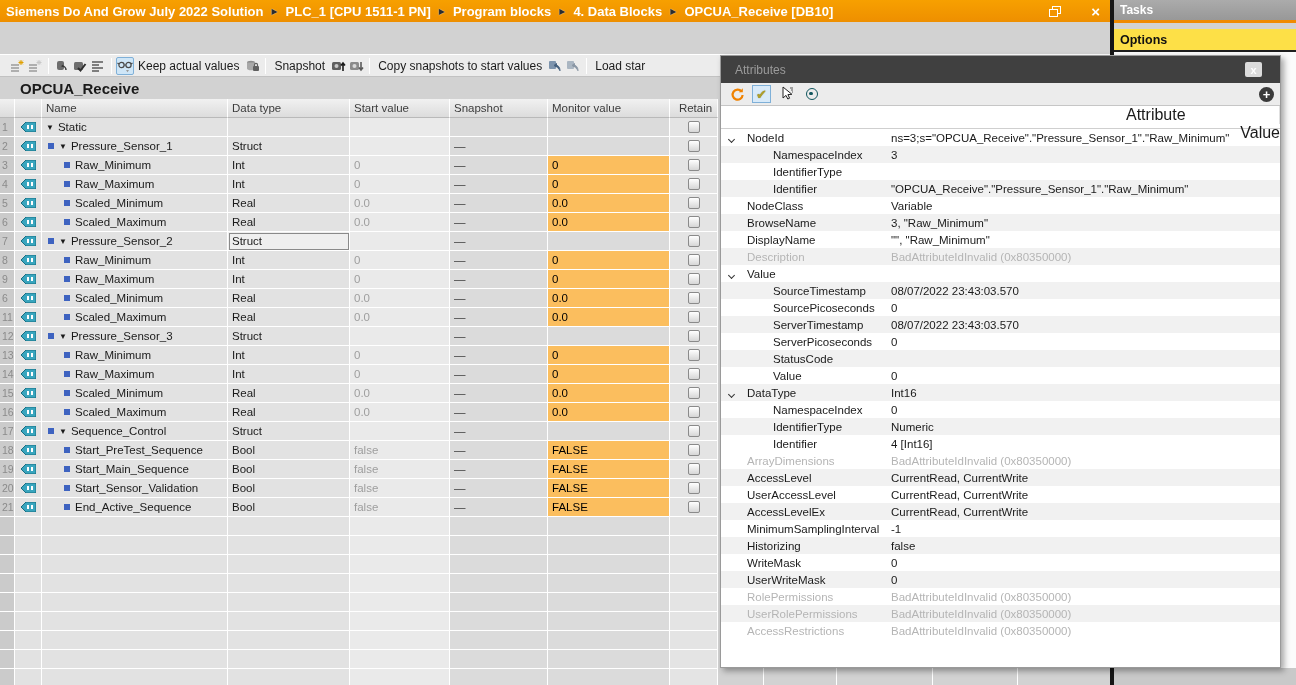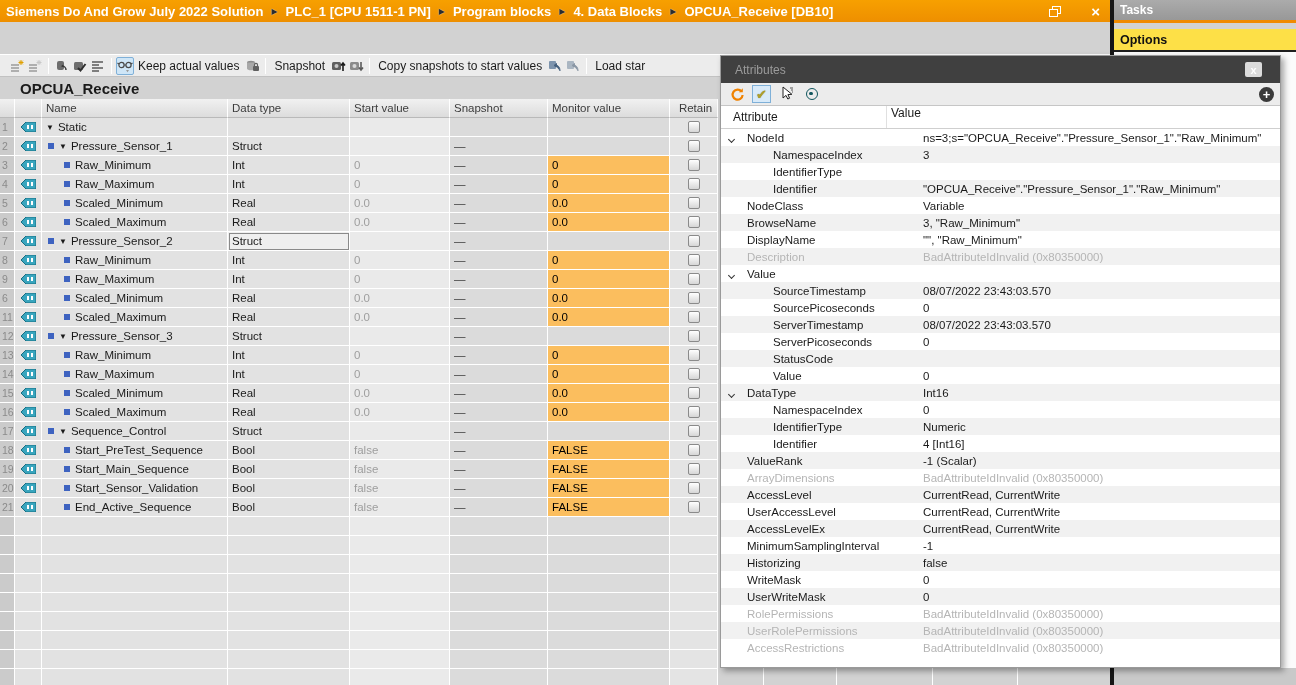--- a/index.html
+++ b/index.html
@@ -73,25 +73,25 @@
     display:flex; align-items:center; justify-content:center; border-radius:2px; }
   .attr-toolbar { height:23px; background:#ececec; border-bottom:1px solid #c6c6c6; display:flex; align-items:center; padding:0 6px; gap:6px; }
   .at-icon { width:19px; height:18px; display:flex; align-items:center; justify-content:center; }
   .at-icon.active { background:#d8eaf9; border:1px solid #7fb0d8; }
   .at-spacer { flex:1; }
   .plus-btn { width:15px; height:15px; border-radius:50%; background:#3a3a3a; color:#fff; font-size:13px; line-height:13px;
     display:flex; align-items:center; justify-content:center; font-weight:bold; }
   .check-glyph { color:#b0a02a; font-size:13px; text-shadow:0 0 1px #6d6414; }
   .target-glyph { width:12px; height:12px; border:1.6px solid #11565e; border-radius:50%; position:relative; }
   .target-glyph::after{ content:""; position:absolute; left:2.7px; top:2.7px; width:3.5px; height:3.5px; border-radius:50%; background:#11565e; }
-  .attr-grid-header { height:23px; background:#fff; border-bottom:1px solid #cfcfcf; display:flex; align-items:flex-start; font-size:12px; color:#1a1a1a; }
+  .attr-grid-header { height:23px; background:#fff; border-bottom:1px solid #cfcfcf; display:flex; align-items:flex-end; font-size:16px; color:#1a1a1a;flex-direction:column; }
   .agh-attr { width:166px; padding-left:12px; border-right:1px solid #e0e0e0; height:100%; display:flex; align-items:center; }
   .agh-val { padding-left:4px; }
   .attr-rows { overflow:hidden; }
-  .arow { display:flex; height:17px; align-items:center; font-size:11.5px; color:#1a1a1a;gap:32px; }
+  .arow { display:flex; height:17px; align-items:center; font-size:11.5px; color:#1a1a1a; }
   .arow.alt { background:#f1f1f1; }
   .arow.disabled { color:#b5b5b5; }
   .a-name { width:166px; flex:none; white-space:nowrap; overflow:hidden; position:relative; }
   .a-val { flex:1; white-space:nowrap; overflow:hidden; padding-left:4px; }
   .chev { position:absolute; left:8px; top:5px; width:5px; height:5px; border-right:1.5px solid #333; border-bottom:1.5px solid #333; transform:rotate(45deg); }
   .lvl0 { padding-left:26px; } .lvl1 { padding-left:52px; }
 
   
   .vline { position:absolute; width:1px; background:#fff; }
   .bottom-right { position:absolute; left:1114px; top:668px; width:182px; height:17px; background:#c9c9c9; }
@@ -878,24 +878,20 @@
           <span class="a-val">0</span>
         </div>
         <div class="arow alt">
           <span class="a-name lvl1"><span>IdentifierType</span></span>
           <span class="a-val">Numeric</span>
         </div>
         <div class="arow">
           <span class="a-name lvl1"><span>Identifier</span></span>
           <span class="a-val">4 [Int16]</span>
         </div>
-        <div class="arow alt">
-          <span class="a-name lvl0"><span>ValueRank</span></span>
-          <span class="a-val">-1 (Scalar)</span>
-        </div>
         <div class="arow disabled">
           <span class="a-name lvl0"><span>ArrayDimensions</span></span>
           <span class="a-val">BadAttributeIdInvalid (0x80350000)</span>
         </div>
         <div class="arow alt">
           <span class="a-name lvl0"><span>AccessLevel</span></span>
           <span class="a-val">CurrentRead, CurrentWrite</span>
         </div>
         <div class="arow">
           <span class="a-name lvl0"><span>UserAccessLevel</span></span>

